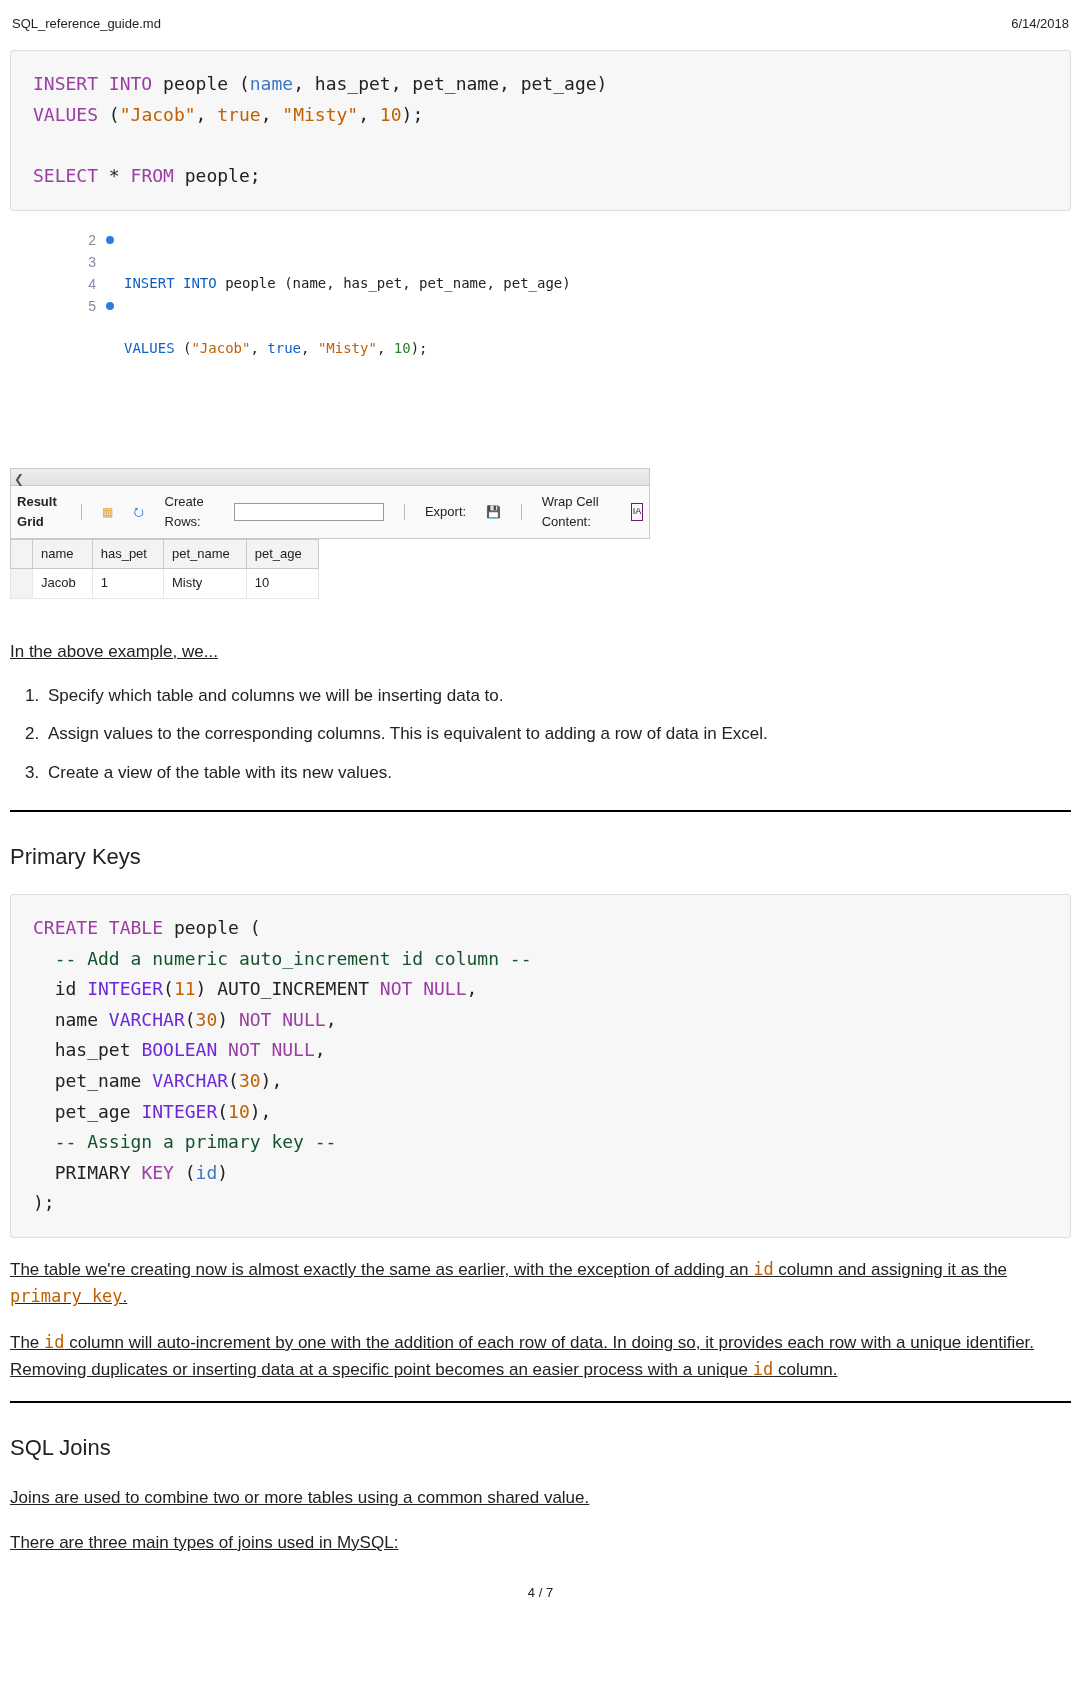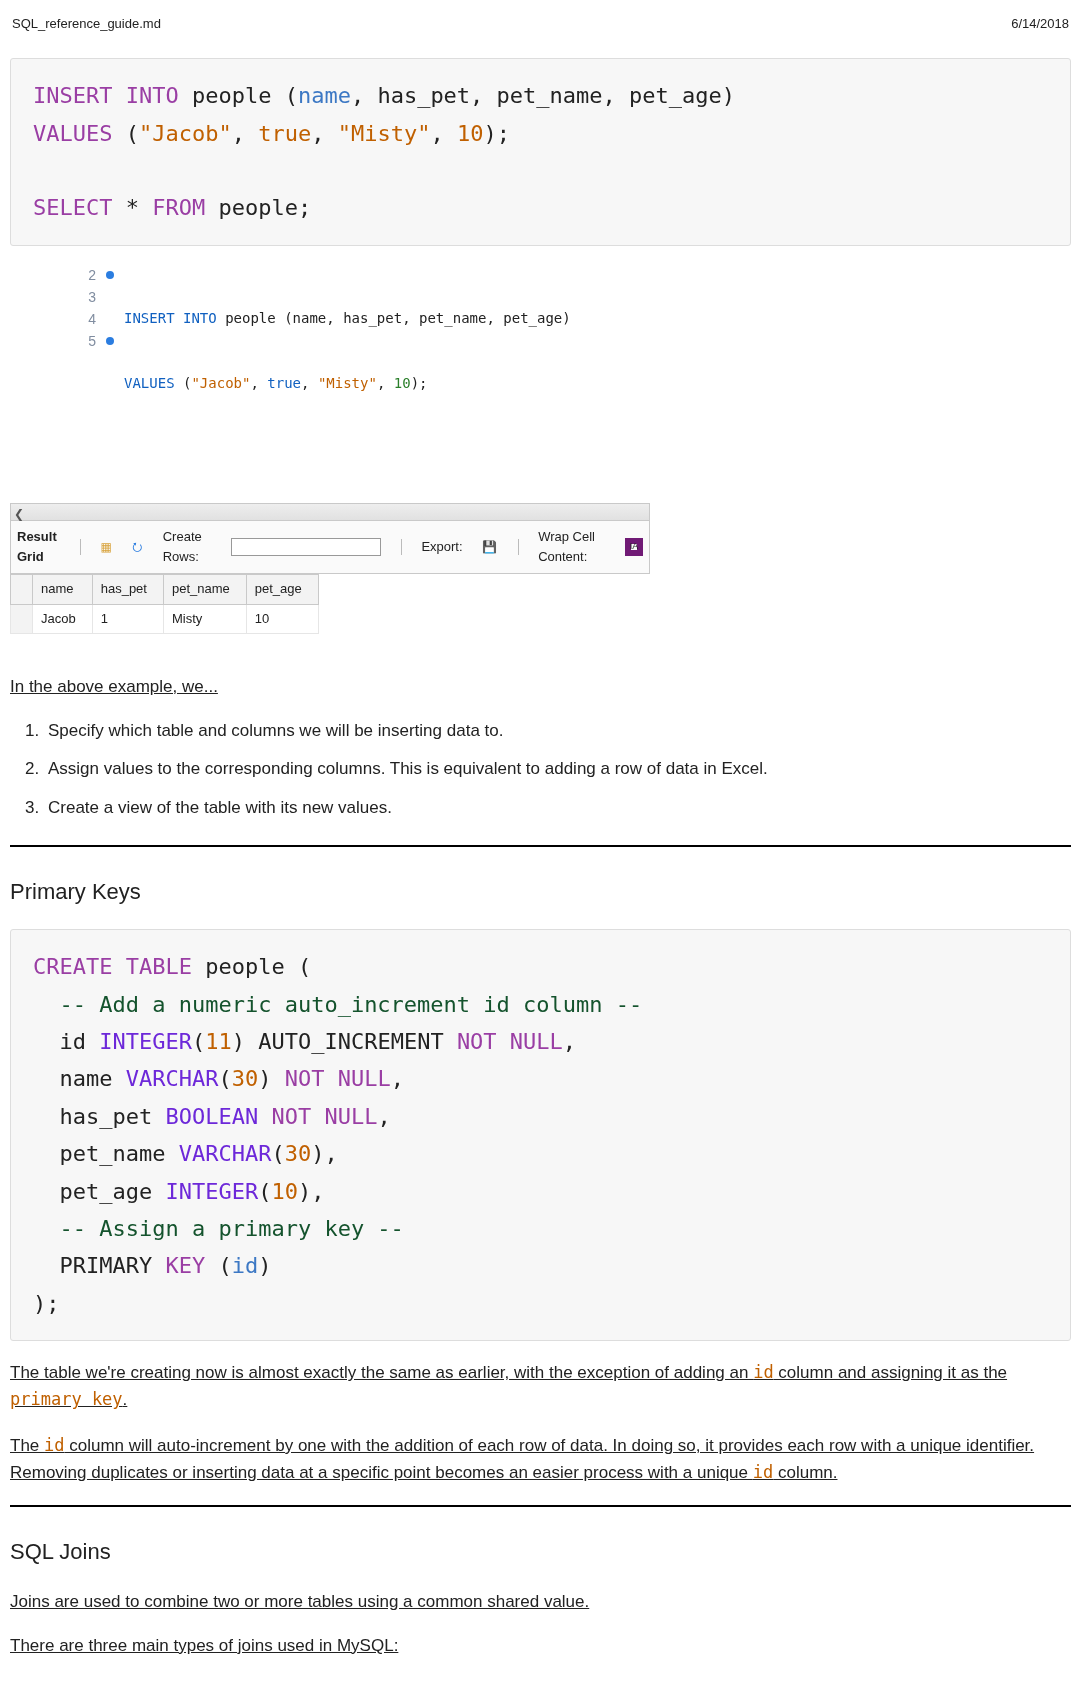--- a/index.html
+++ b/index.html
@@ -9,30 +9,30 @@
     color: #222;
     width: 1081px;
     padding: 14px 10px 30px 10px;
     font-size: 17px;
     line-height: 1.55;
   }
   .header-row {
     display: flex;
     justify-content: space-between;
     font-size: 13px;
-    margin-bottom: 24px;
+    margin-bottom: 16px;
     padding: 0 2px;
   }
   .code-block {
     background: #f7f7f7;
     border: 1px solid #ddd;
     border-radius: 3px;
     padding: 18px 22px;
     font-family: "Menlo", "Consolas", monospace;
-    font-size: 22px;
+    font-size: 18px;
     line-height: 1.7;
     white-space: pre;
     margin: 0 0 18px 0;
   }
   .tk-kw   { color: #9a3ea4; }   
   .tk-col  { color: #3c78c4; }   
   .tk-str  { color: #c06000; }   
   .tk-bool { color: #c06000; }
   .tk-num  { color: #c06000; }
   .tk-cmt  { color: #14532d; }
@@ -189,21 +189,21 @@
     <span class="vdiv"></span>
     <span class="icon-box" style="color:#d8a23a;">▦</span>
     <span class="icon-box" style="color:#2b7de0;">⭮</span>
     <span>Create Rows:</span>
     <input class="filter-input" value="" style="">
     <span class="vdiv"></span>
     <span>Export:</span>
     <span class="icon-box" style="color:#2b7de0;">💾</span>
     <span class="vdiv"></span>
     <span>Wrap Cell Content:</span>
-    <span class="icon-box" style="border:6px solid #701a75;font-size:9px;">IA</span>
+    <span class="icon-box" style="border:1px solid #701a75;font-size:9px;">IA</span>
   </div>
   <table class="result-table">
     <tbody>
         <tr>
       <th class="rowhdr"></th>
       <th>name</th>
       <th>has_pet</th>
       <th>pet_name</th>
       <th>pet_age</th>
     </tr>

